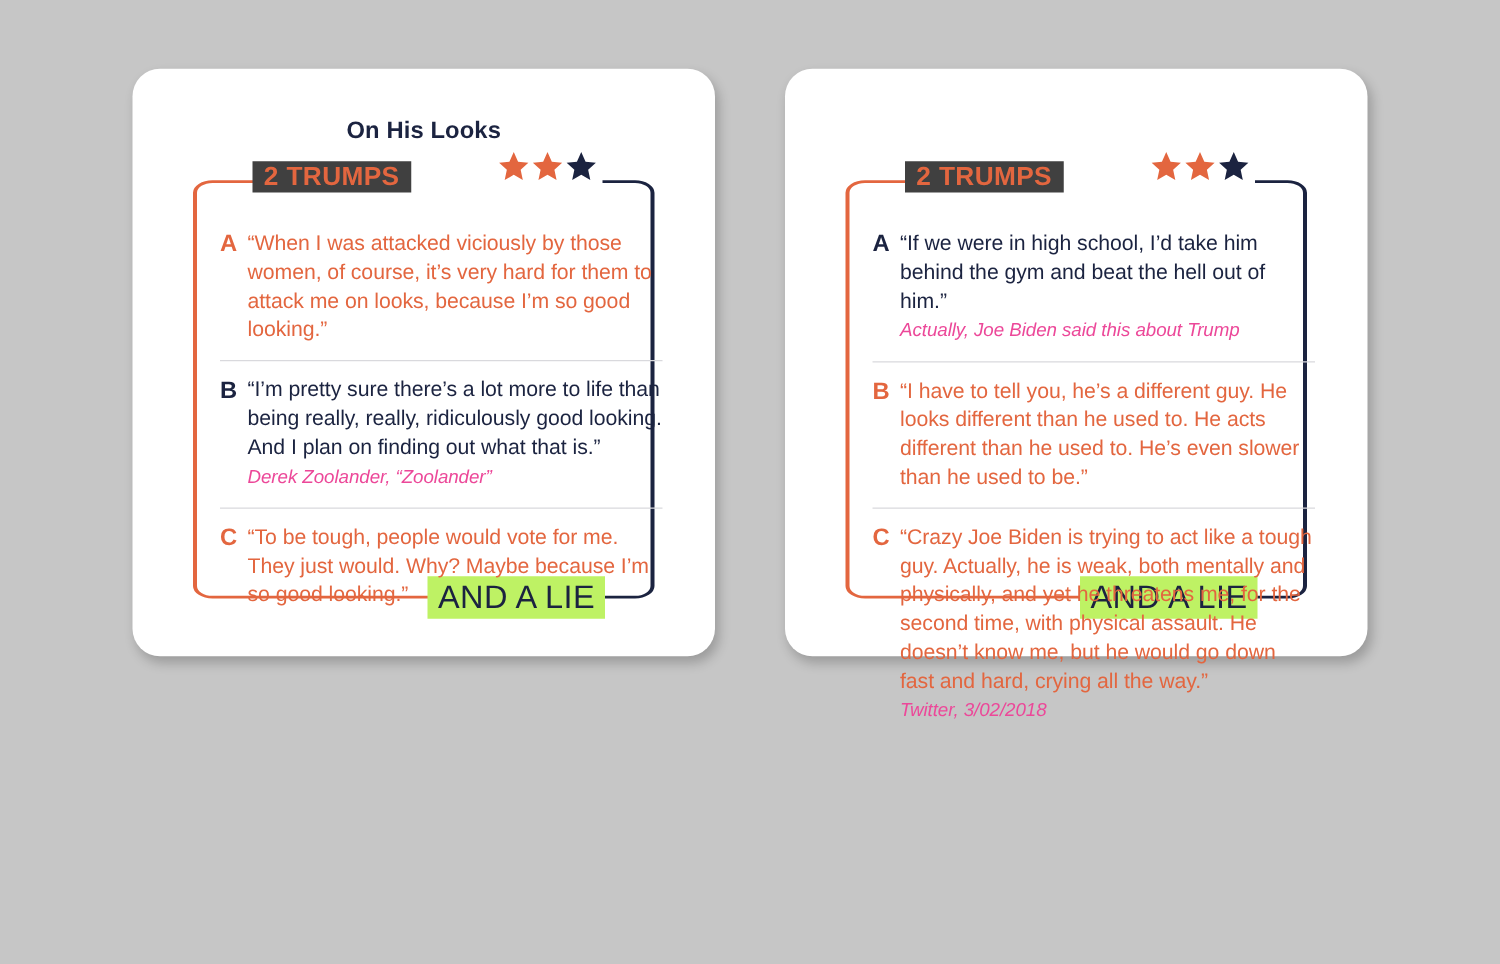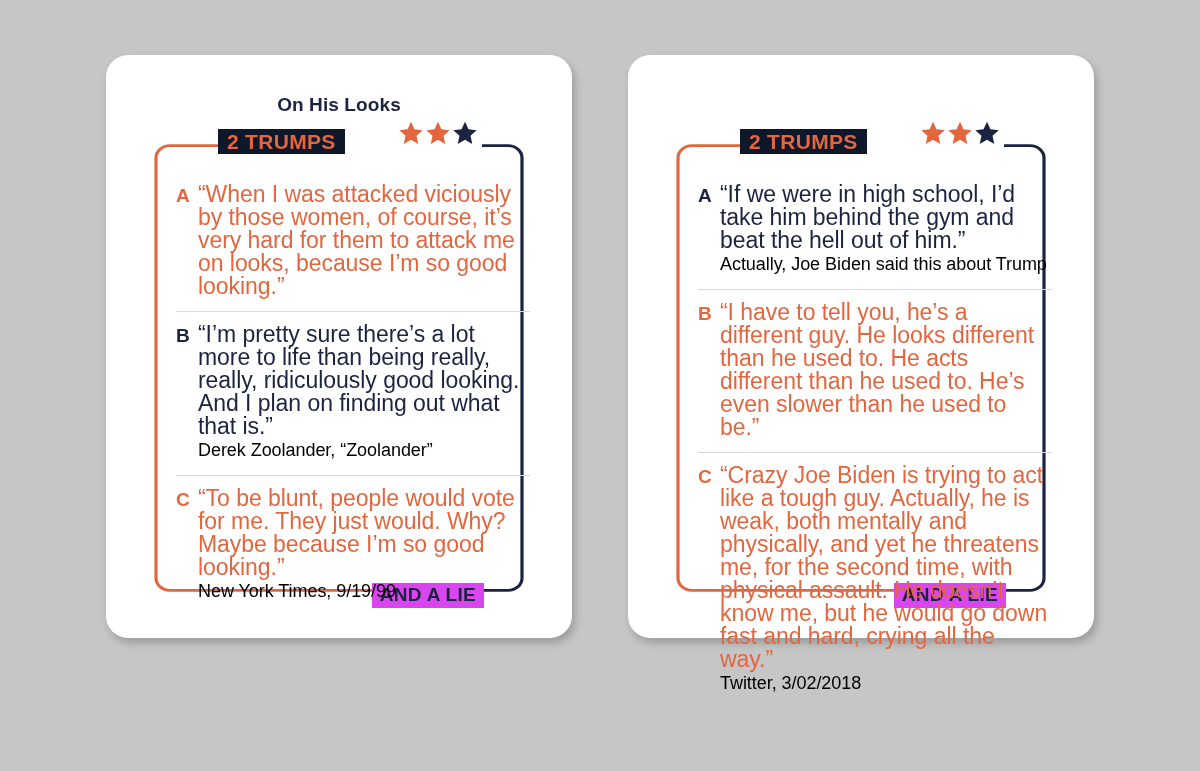--- a/index.html
+++ b/index.html
@@ -22,21 +22,21 @@
     justify-content: center;
     align-items: flex-start;
     gap: 56px;
     padding-top: 55px;
     box-sizing: border-box;
   }
 
   .card {
     position: relative;
     width: 466px;
-    height: 583px;
+    height: 470px;
     background: #ffffff;
     border-radius: 22px;
     box-shadow: 3px 5px 9px rgba(0,0,0,0.22);
     box-sizing: border-box;
     padding: 0;
     flex: 0 0 auto;
   }
 
   .card-title {
     text-align: center;
@@ -61,26 +61,26 @@
     position: absolute;
     inset: 0;
     width: 100%;
     height: 100%;
     overflow: visible;
   }
 
   .rank-label {
     position: absolute;
     top: -15px;
-    left: 64px;
+    left: 48px;
     font-size: 21px;
     font-weight: bold;
     color: #e3663f;
     letter-spacing: 0.3px;
-    background: #0f172a;
+    background: #404040;
     padding: 0 9px;
     line-height: 1.2;
     white-space: nowrap;
   }
 
   .stars {
     position: absolute;
     top: -24px;
     right: 42px;
     background: #ffffff;
@@ -89,25 +89,25 @@
     gap: 1px;
     align-items: center;
     line-height: 1;
   }
   .star { display: block; }
 
   .lie-label {
     position: absolute;
     bottom: -16px;
     right: 40px;
-    font-size: 19px;
-    font-weight: bold;
+    font-size: 26px;
+    font-weight: normal;
     color: #1b2340;
     letter-spacing: 0.3px;
-    background: #d946ef;
+    background: #bef264;
     padding: 0 8px;
     line-height: 1.3;
     white-space: nowrap;
   }
 
   
   .quotes {
     position: absolute;
     left: 70px;
     right: 42px;
@@ -125,32 +125,33 @@
     flex: 0 0 auto;
     width: 22px;
     font-size: 19px;
     font-weight: bold;
     line-height: 23px;
     padding-top: 1px;
   }
 
   .q-text {
     flex: 1 1 auto;
-    font-size: 23px;
+    font-size: 17px;
     line-height: 23px;
     letter-spacing: -0.05px;
   }
 
   .q-attr {
-    font-size: 18px;
-    color: #000000;
+    font-size: 15px;
+    color: #ec4899;
     line-height: 23px;
     margin-left: 22px;
     margin-top: 1px;
     letter-spacing: -0.05px;
+    font-style: italic;
   }
 
   .divider {
     height: 1px;
     background: #d9d9dd;
     margin: 13px 0 11px 0;
   }
 
   .c-orange { color: #e3663f; }
   .c-navy   { color: #1b2340; }
@@ -210,23 +211,22 @@
           <div class="q-text c-navy">“I’m pretty sure there’s a lot more to life than being really, really, ridiculously good looking. And I plan on finding out what that is.”</div>
         </div>
         <div class="q-attr">Derek Zoolander, “Zoolander”</div>
       </div>
 
       <div class="divider"></div>
 
       <div class="quote-block">
         <div class="quote-row">
           <div class="q-letter c-orange">C</div>
-          <div class="q-text c-orange">“To be blunt, people would vote for me. They just would. Why? Maybe because I’m so good looking.”</div>
-        </div>
-        <div class="q-attr">New York Times, 9/19/99</div>
+          <div class="q-text c-orange">“To be tough, people would vote for me. They just would. Why? Maybe because I’m so good looking.”</div>
+        </div>
       </div>
     </div>
   </div>
 
   <div class="card">
 
     <div class="frame">
       <svg class="frame-svg" viewBox="0 0 370 522" preserveAspectRatio="none">
         <path d="M 170 2 L 16 2 A 14 14 0 0 0 2 16 L 2 506 A 14 14 0 0 0 16 520 L 225 520" fill="none" stroke="#e3663f" stroke-width="3.2" stroke-linecap="round"></path>
         <path d="M 276 2 L 354 2 A 14 14 0 0 1 368 16 L 368 506 A 14 14 0 0 1 354 520 L 330 520" fill="none" stroke="#1b2340" stroke-width="3.2" stroke-linecap="round"></path>

